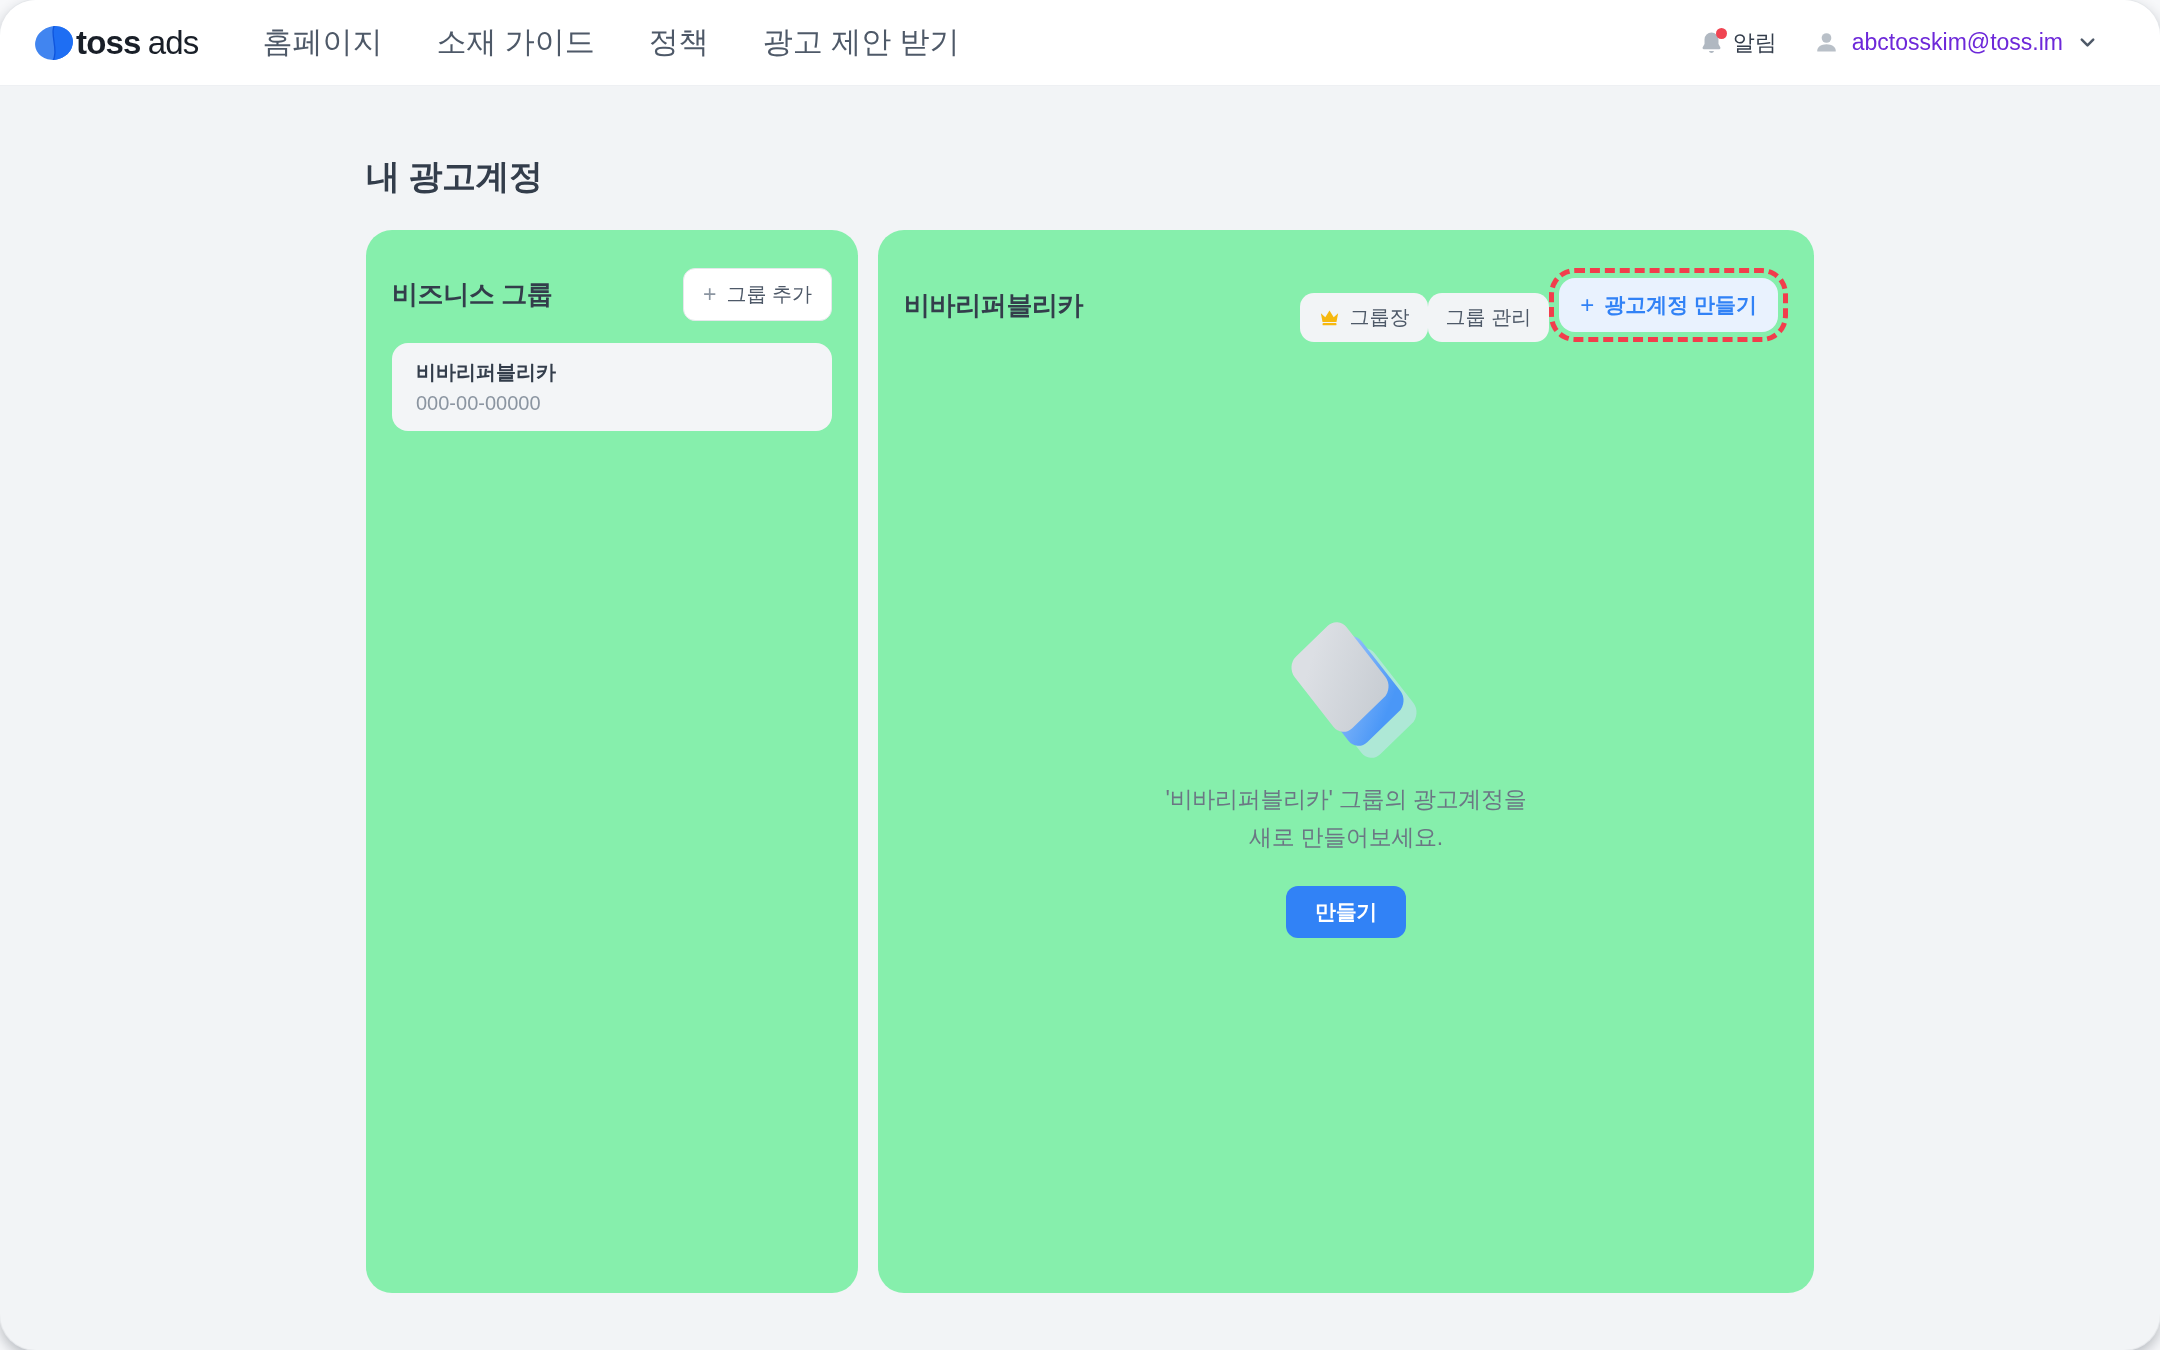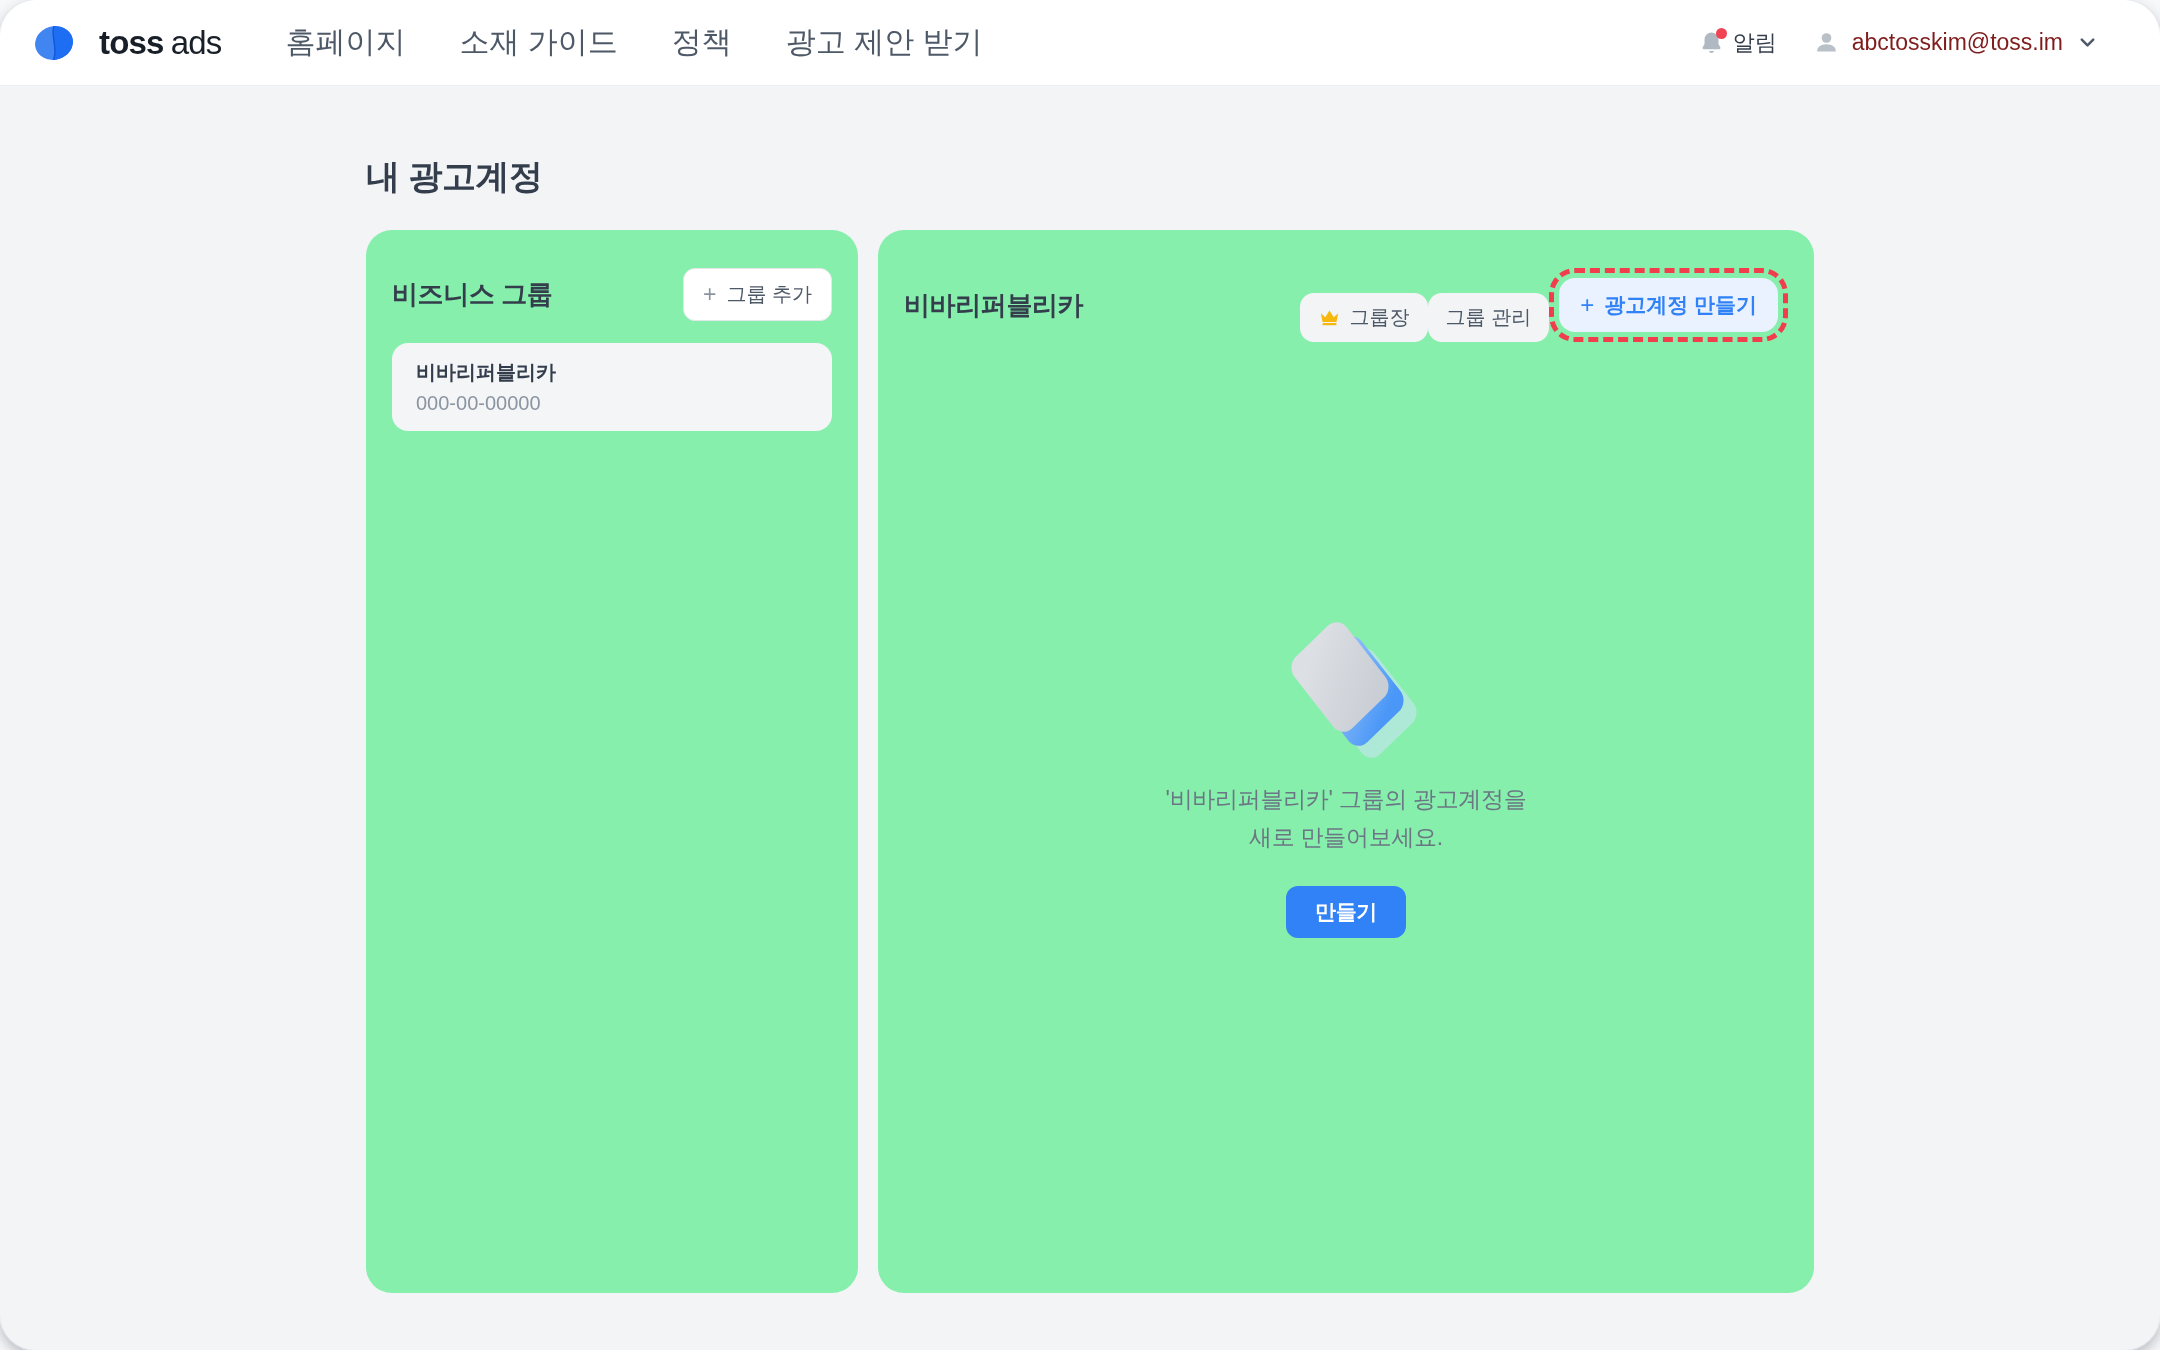--- a/index.html
+++ b/index.html
@@ -14,36 +14,36 @@
     box-shadow: 0 0 0 1px #e6e8eb, 0 6px 14px rgba(23,32,46,.30);
   }
 
   
   .navbar {
     height: 86px; background: #ffffff;
     border-bottom: 1px solid #eef0f3;
     display: flex; align-items: center;
     padding: 0 60px 0 33px;
   }
-  .logo { display: flex; align-items: center; gap: 24px; cursor: pointer; }
+  .logo { display: flex; align-items: center; gap: 1px; cursor: pointer; }
   .logo-mark { width: 42px; height: 42px; display: block; }
   .logo-text { font-size: 33px; color: #191f28; letter-spacing: -0.8px; white-space: nowrap; }
   .logo-text b { font-weight: 800; }
   .logo-text span.light { font-weight: 400; margin-left: 7px; }
 
   .nav-items { display: flex; gap: 54px; margin-left: 64px; }
   .nav-item { font-size: 30px; font-weight: 500; color: #4e5968; cursor: pointer; white-space: nowrap; }
 
   .nav-right { margin-left: auto; display: flex; align-items: center; gap: 36px; }
   .notif { display: flex; align-items: center; gap: 8px; cursor: pointer; }
   .bell-wrap { position: relative; width: 27px; height: 28px; }
   .bell-dot { position: absolute; top: -1px; right: -2px; width: 11px; height: 11px; border-radius: 50%; background: #f04452; }
   .notif-label { font-size: 22px; font-weight: 500; color: #333d4b; }
   .user-menu { display: flex; align-items: center; gap: 12px; cursor: pointer; }
-  .user-email { font-size: 23px; color: #7f1d1d; }
+  .user-email { font-size: 23px; color: #6d28d9; }
 
   
   .content { padding-top: 68px; }
   .container { width: 1448px; margin: 0 0 0 366px; }
   .page-title { font-size: 34px; font-weight: 700; color: #333d4b; margin-bottom: 30px; letter-spacing: -0.5px; }
 
   .cards { display: flex; gap: 20px; height: 1063px; }
   .card { background: #86efac; border-radius: 26px; padding: 38px 26px; }
   .card-left { width: 492px; flex: none; }
   .card-right { flex: 1; display: flex; flex-direction: column; }

